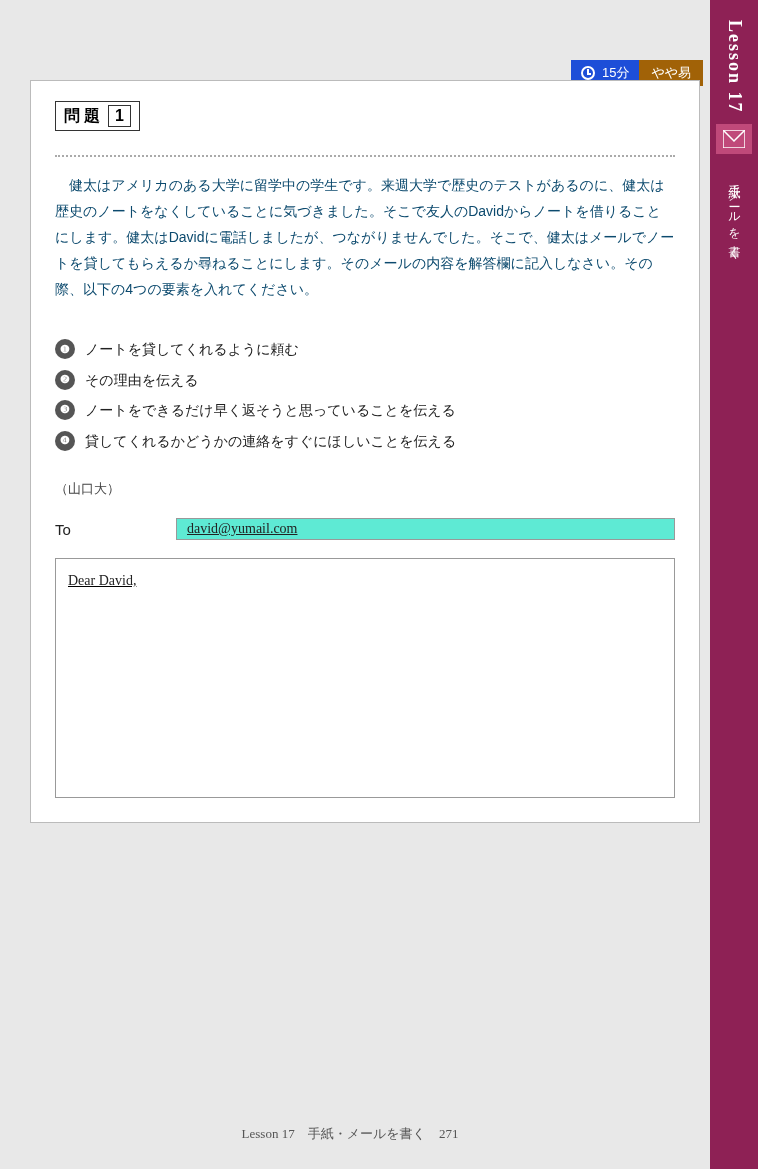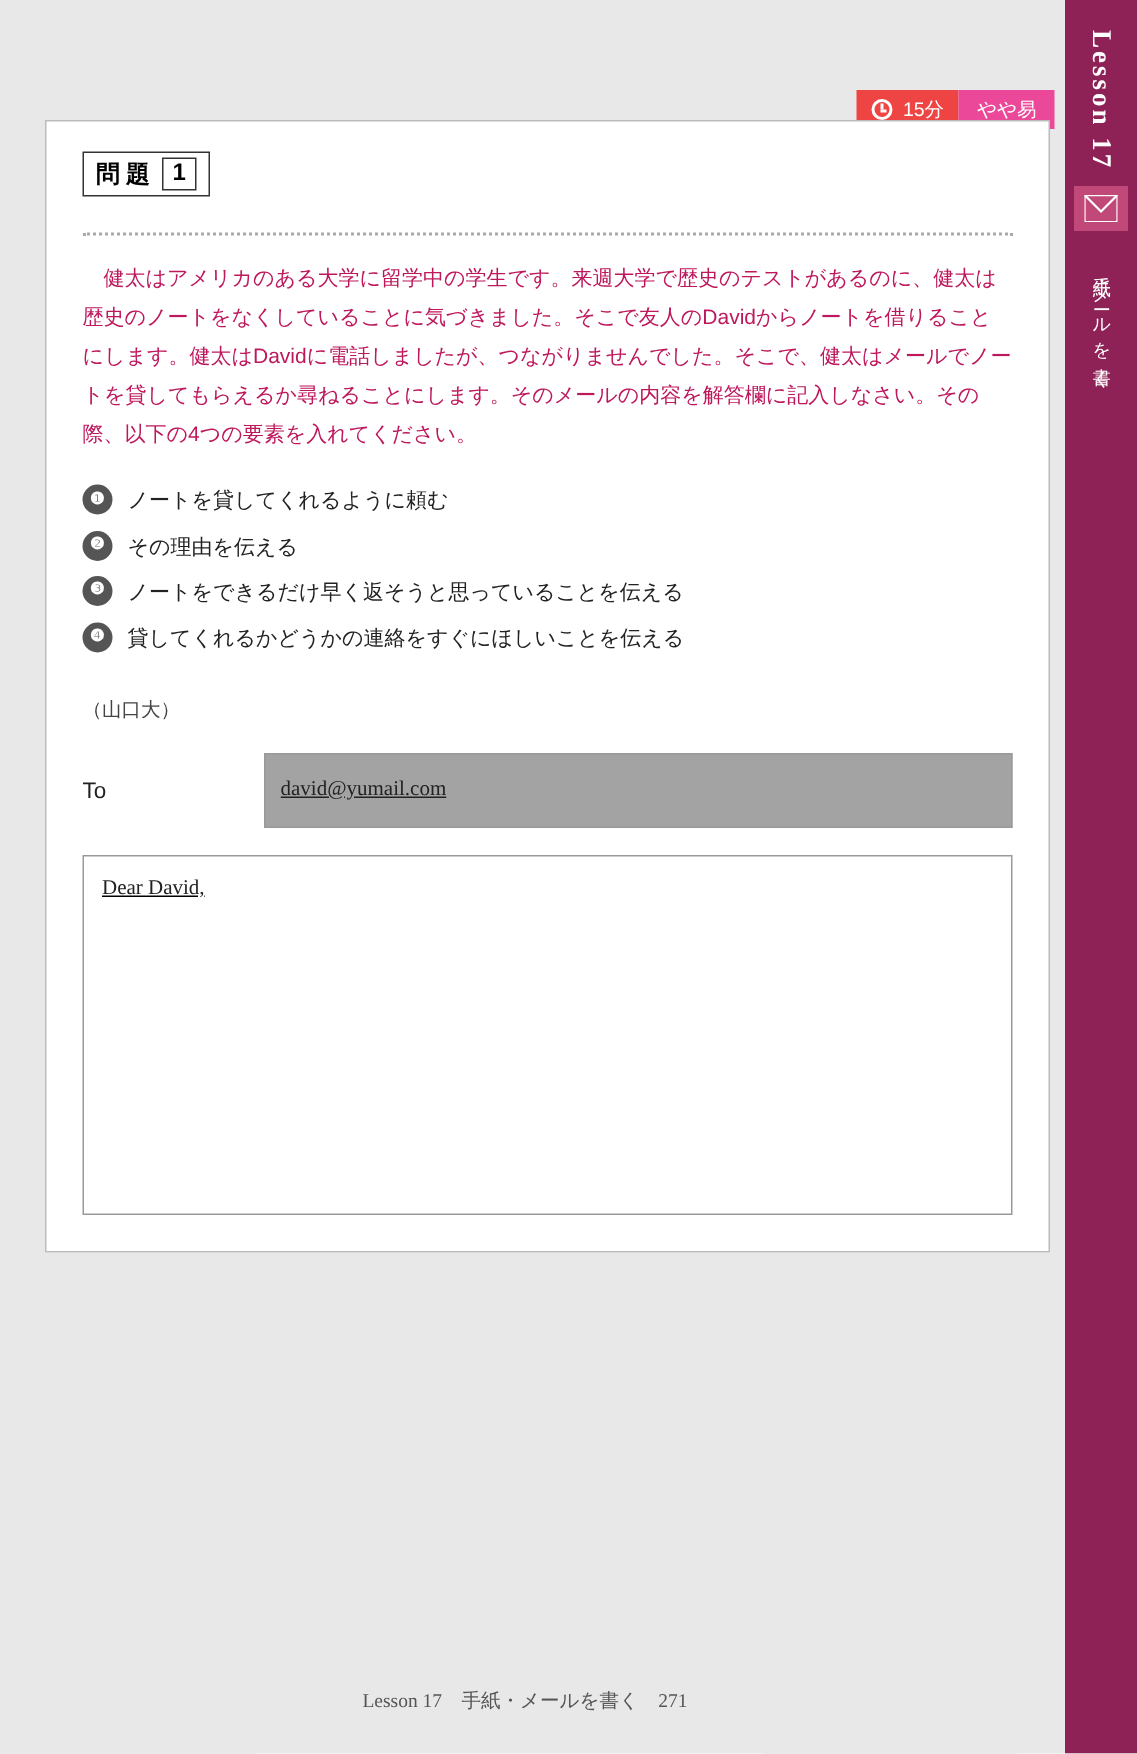--- a/index.html
+++ b/index.html
@@ -75,31 +75,31 @@
     .top-bar {
       position: absolute;
       top: 60px;
       right: 55px;
       display: flex;
       gap: 0;
       align-items: center;
     }
 
     .timer-badge {
-      background: #ef4444;
+      background: #1d4ed8;
       color: white;
       padding: 4px 10px;
       font-size: 13px;
       display: flex;
       align-items: center;
       gap: 4px;
     }
 
     .difficulty-badge {
-      background: #ec4899;
+      background: #a16207;
       color: white;
       padding: 4px 12px;
       font-size: 13px;
     }
 
     
     .main-card {
       position: absolute;
       top: 80px;
       left: 30px;
@@ -135,22 +135,22 @@
 
     .divider-dots {
       border-top: 2px dotted #aaa;
       margin: 10px 0 16px 0;
     }
 
     
     .instruction-text {
       font-size: 14px;
       line-height: 1.85;
-      color: #be185d;
-      margin-bottom: 20px;
+      color: #0c4a6e;
+      margin-bottom: 36px;
       font-family: 'Hiragino Kaku Gothic ProN', 'MS Gothic', sans-serif;
     }
 
     
     .task-list {
       margin-bottom: 28px;
       padding-left: 0;
     }
 
     .task-item {
@@ -200,24 +200,24 @@
     .email-label {
       font-size: 15px;
       color: #222;
       width: 80px;
       flex-shrink: 0;
     }
 
     .email-input {
       flex: 1;
       border: 1px solid #999;
-      padding: 16px 10px;
+      padding: 2px 10px;
       font-size: 14px;
       color: #222;
-      background: #a3a3a3;
+      background: #5eead4;
       font-family: 'Times New Roman', serif;
     }
 
     .email-body-area {
       margin-left: 0;
       margin-top: 8px;
       text-decoration: underline;
     }
 
     .email-body-box {

